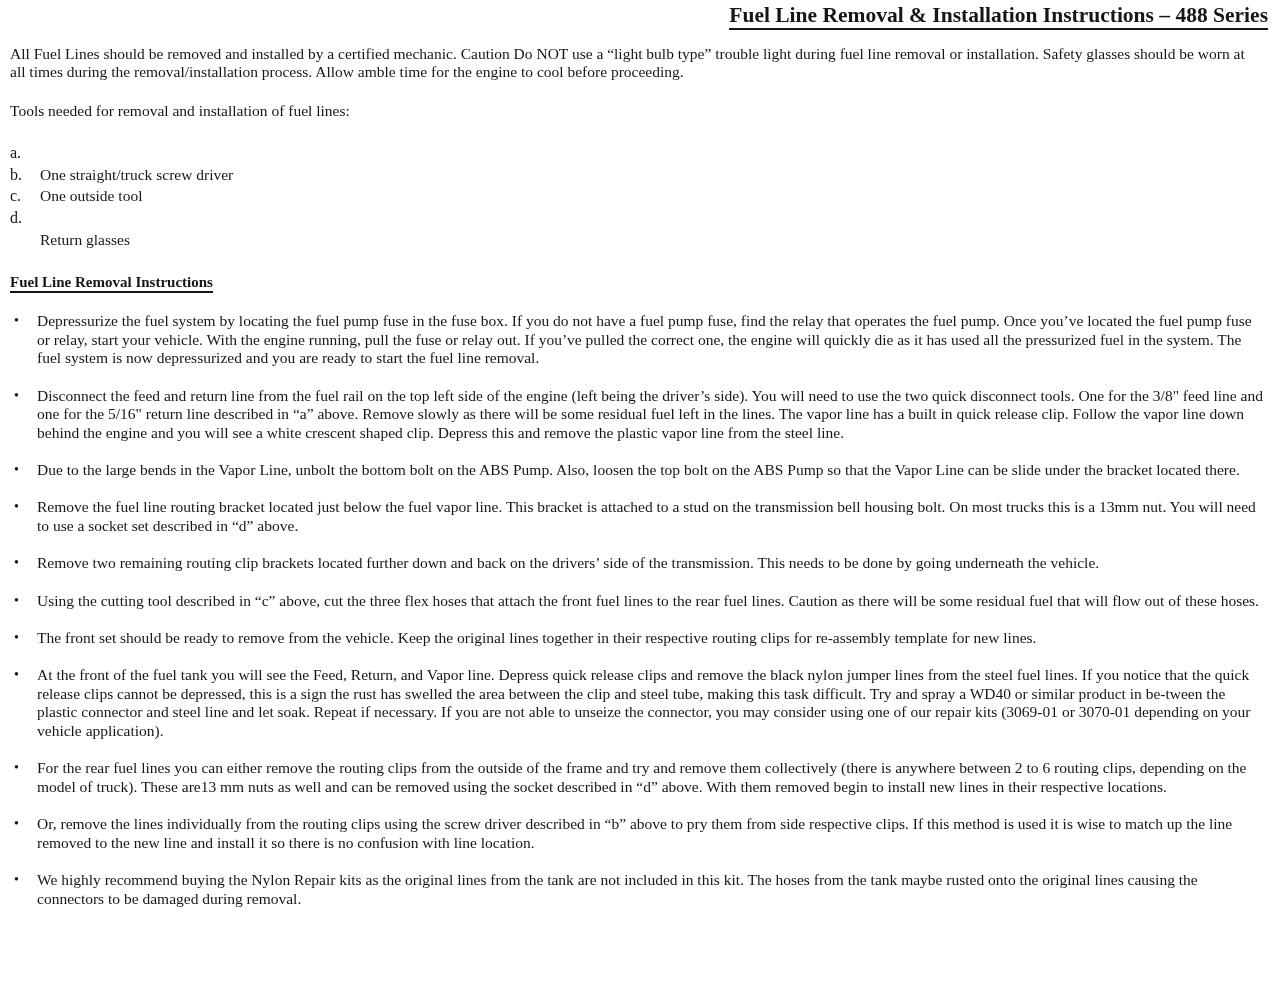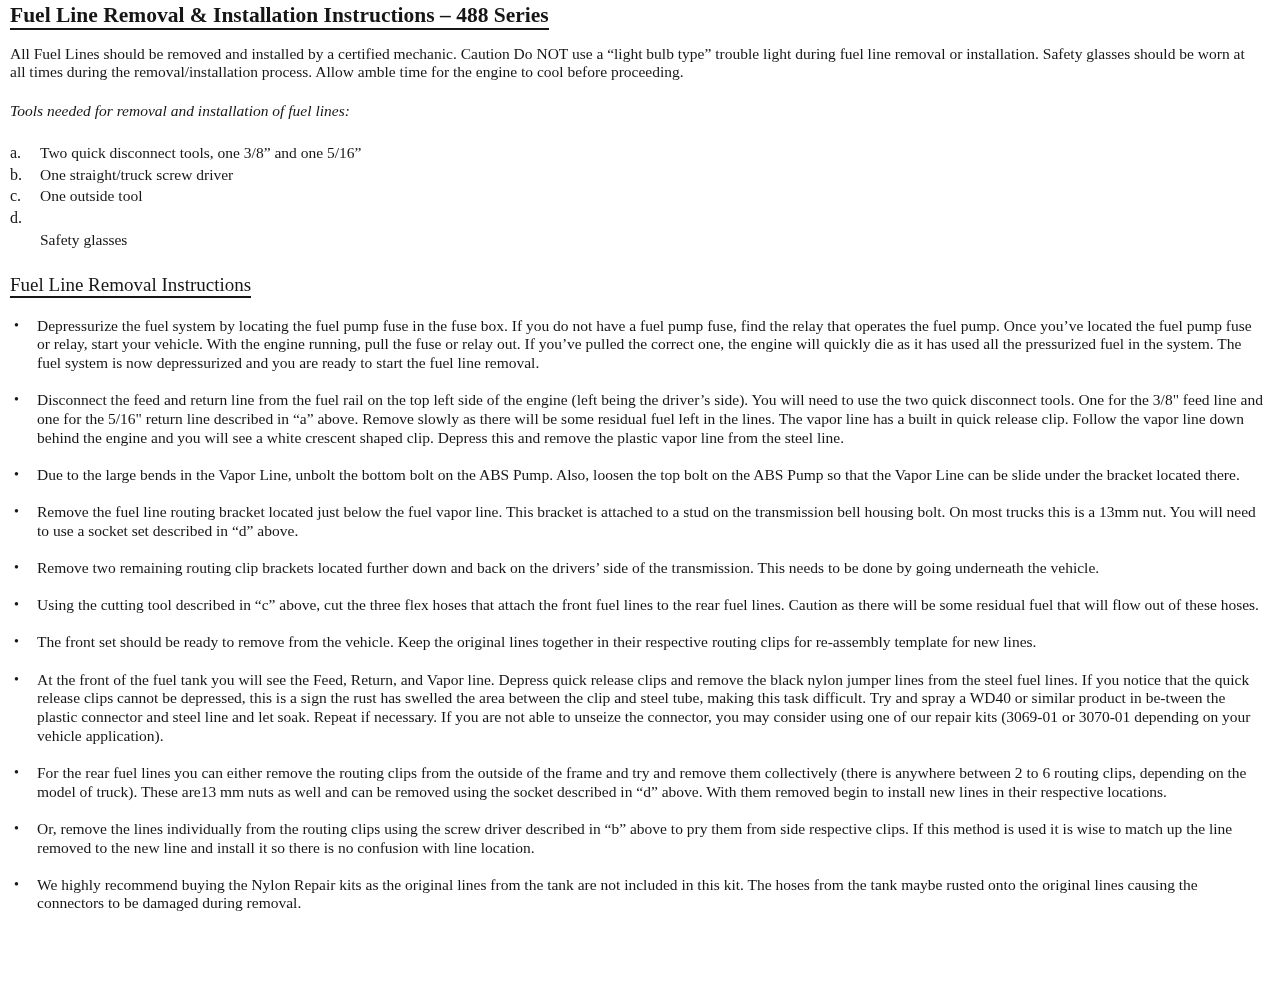--- a/index.html
+++ b/index.html
@@ -17,56 +17,56 @@
   .page {
     box-sizing: border-box;
     width: 1280px;
     padding: 3px 12px 0 10px;
   }
   .doc-title {
     margin: 0;
     font-size: 21.5px;
     font-weight: bold;
     line-height: 1.15;
+    text-align: right;
   }
   .doc-title .underline,
   .section-title .underline {
     border-bottom: 2px solid #161616;
     padding-bottom: 1px;
   }
   .intro {
     margin: 17px 0 16px 0;
     font-size: 15.5px;
     line-height: 18.7px;
     padding-right: 20px;
   }
   .tools-label {
     margin: 20px 0 0 0;
     font-size: 15.5px;
     line-height: 18.7px;
-    font-style: italic;
   }
   .tools-list {
     margin-top: 21px;
   }
   .tool-row {
     display: flex;
     align-items: baseline;
     font-size: 15.5px;
     line-height: 21.8px;
   }
   .tool-row .marker {
     width: 30px;
     flex: 0 0 30px;
     font-size: 16px;
   }
   .section-title {
     margin: 23px 0 0 0;
-    font-size: 19px;
-    font-weight: normal;
+    font-size: 15px;
+    font-weight: bold;
     line-height: 1.15;
   }
   .bullet-list {
     margin-top: 21px;
   }
   .bullet-row {
     display: flex;
     align-items: flex-start;
     font-size: 15.5px;
     line-height: 18.7px;
@@ -92,40 +92,39 @@
   <h1 class="doc-title"><span class="underline">Fuel Line Removal &amp; Installation Instructions – 488 Series</span></h1>
 
   <p class="intro">All Fuel Lines should be removed and installed by a certified mechanic. Caution Do NOT use a “light bulb type” trouble light during fuel line removal or installation. Safety glasses should be worn at all times during the removal/installation process. Allow amble time for the engine to cool before proceeding.</p>
 
   <p class="tools-label">Tools needed for removal and installation of fuel lines:</p>
 
   <div class="tools-list">
 
       <div class="tool-row">
         <span class="marker">a.</span>
-        <span class="text">Two quick disconnect tools, one 3/8” and one 5/16”</span>
       </div>
 
       <div class="tool-row">
         <span class="marker">b.</span>
         <span class="text">One straight/truck screw driver</span>
       </div>
 
       <div class="tool-row">
         <span class="marker">c.</span>
         <span class="text">One outside tool</span>
       </div>
 
       <div class="tool-row">
         <span class="marker">d.</span>
       </div>
 
       <div class="tool-row">
         <span class="marker"></span>
-        <span class="text">Safety glasses</span>
+        <span class="text">Return glasses</span>
       </div>
     </div>
 
   <h2 class="section-title"><span class="underline">Fuel Line Removal Instructions</span></h2>
 
   <div class="bullet-list">
 
       <div class="bullet-row">
         <span class="bullet">•</span>
         <span class="text">Depressurize the fuel system by locating the fuel pump fuse in the fuse box. If you do not have a fuel pump fuse, find the relay that operates the fuel pump. Once you’ve located the fuel pump fuse or relay, start your vehicle. With the engine running, pull the fuse or relay out. If you’ve pulled the correct one, the engine will quickly die as it has used all the pressurized fuel in the system. The fuel system is now depressurized and you are ready to start the fuel line removal.</span>

